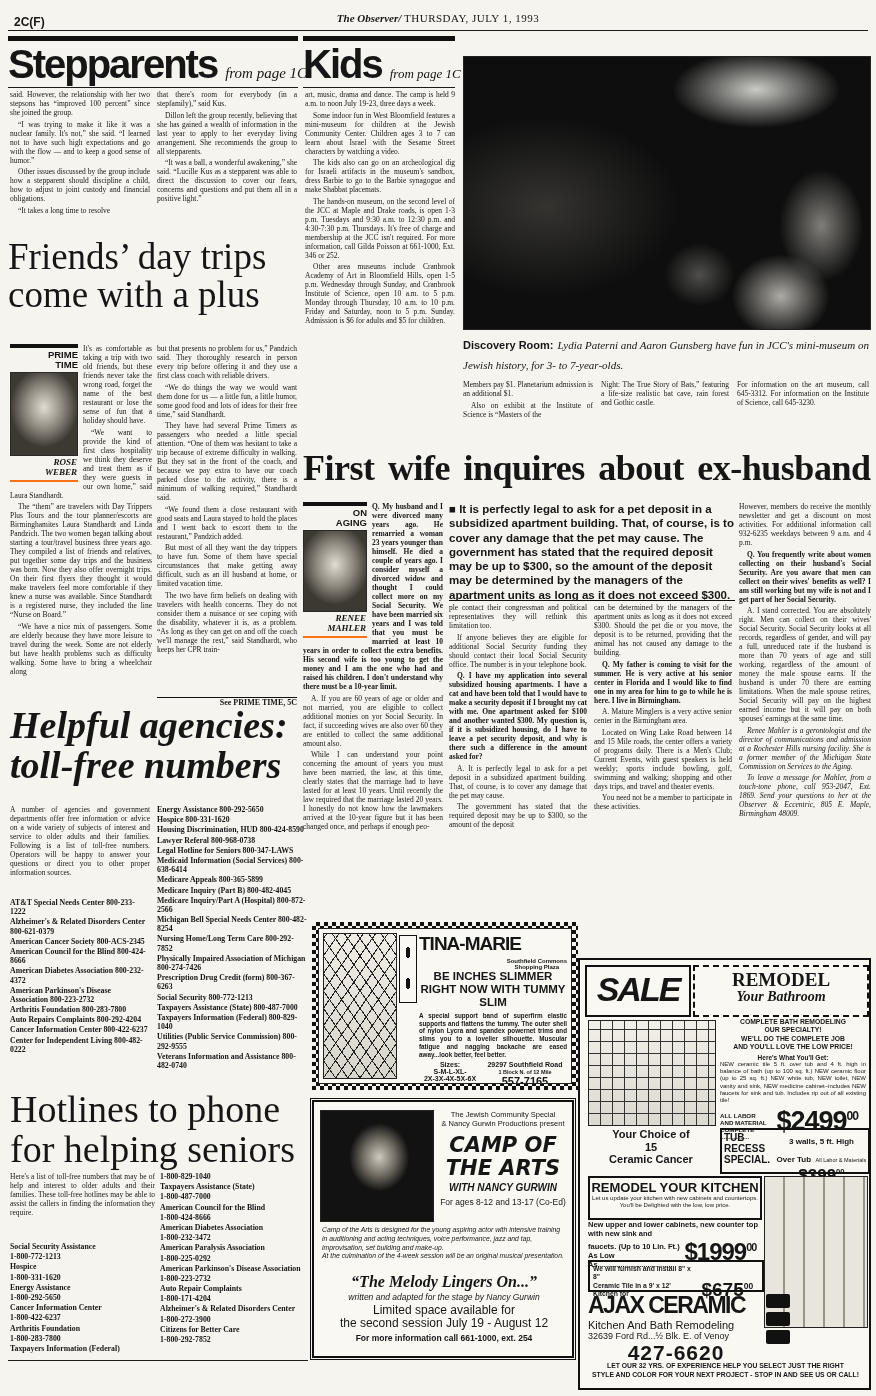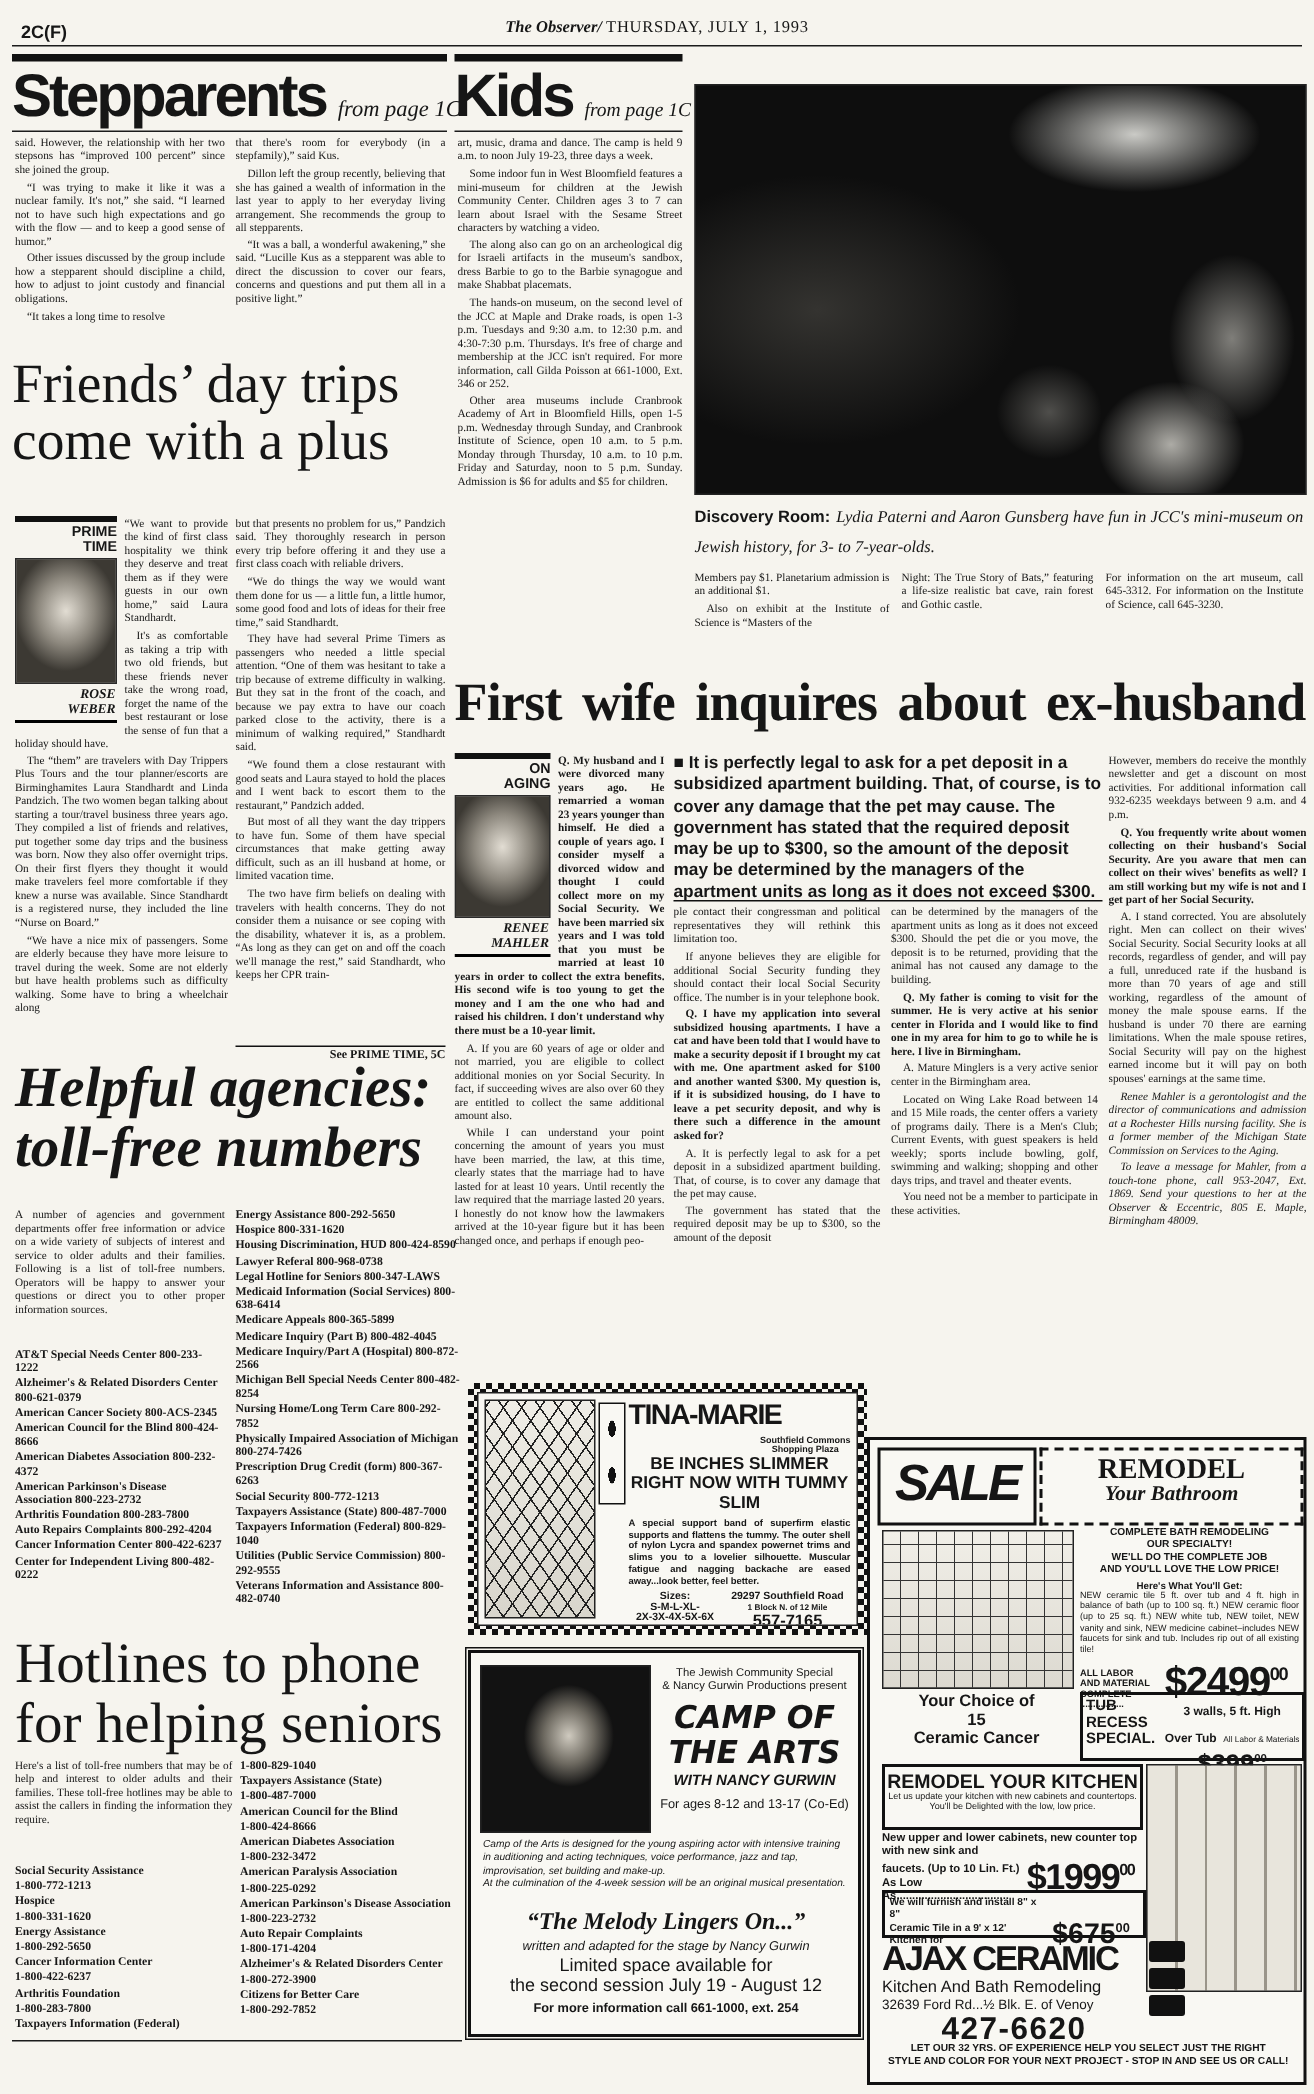--- a/index.html
+++ b/index.html
@@ -15,21 +15,21 @@
   .body-text .para{margin:0 0 2.5px 0;text-indent:8px;}
   .body-text .para:first-child{text-indent:0;}
   .b{font-weight:700;}
   .i{font-style:italic;}
   .kicker{font-family:"Liberation Sans",sans-serif;font-weight:700;font-size:9.5px;line-height:1.05;
           text-align:right;border-top:4px solid #111;padding-top:2px;}
   .mugblock{float:left;margin:0 5px 2px 0;}
   .mug{background:#b4afa6 radial-gradient(ellipse 34px 40px at 50% 42%,#e2ddd3 0%,#8d887e 55%,#3c3933 100%);
        border:1px solid #2a2a2a;margin-top:2px;}
   .byline{font-style:italic;font-weight:700;font-size:9px;text-align:right;line-height:1.1;
-          border-bottom:2px solid #000000;padding:2px 1px 2px 0;}
+          border-bottom:2px solid #f97316;padding:2px 1px 2px 0;}
   .list-bold{font-size:7.8px;line-height:1.18;overflow:hidden;}
   .list-bold > div{font-weight:700;margin-bottom:1px;}
   .pq{font-family:"Liberation Sans",sans-serif;font-weight:700;font-size:11.5px;line-height:1.24;
       border-bottom:1px solid #111;padding-bottom:6px;}
   .see{border-top:1px solid #111;margin-top:3px;padding-top:0;text-align:right;
        font-size:8px;font-weight:700;}
   .photo{background:#0e0e0e;
     background-image:
       radial-gradient(ellipse 120px 55px at 72% 12%,rgba(235,235,230,.85),rgba(235,235,230,0) 70%),
       radial-gradient(ellipse 60px 80px at 88% 62%,rgba(220,218,210,.55),rgba(220,218,210,0) 70%),
@@ -100,21 +100,21 @@
     </div>
   <div class="abs body-text" style="left:157px;top:90px;width:140px;height:142px;">
       <p class="para">that there's room for everybody (in a stepfamily),” said Kus.</p>
       <p class="para">Dillon left the group recently, believing that she has gained a wealth of information in the last year to apply to her everyday living arrangement. She recommends the group to all stepparents.</p>
       <p class="para">“It was a ball, a wonderful awakening,” she said. “Lucille Kus as a stepparent was able to direct the discussion to cover our fears, concerns and questions and put them all in a positive light.”</p>
     </div>
 
   <div class="abs body-text" style="left:305px;top:90px;width:150px;height:356px;">
       <p class="para">art, music, drama and dance. The camp is held 9 a.m. to noon July 19-23, three days a week.</p>
       <p class="para">Some indoor fun in West Bloomfield features a mini-museum for children at the Jewish Community Center. Children ages 3 to 7 can learn about Israel with the Sesame Street characters by watching a video.</p>
-      <p class="para">The along also can go on an archeological dig for Israeli artifacts in the museum's sandbox, dress Barbie to go to the Barbie synagogue and make Shabbat placemats.</p>
+      <p class="para">The kids also can go on an archeological dig for Israeli artifacts in the museum's sandbox, dress Barbie to go to the Barbie synagogue and make Shabbat placemats.</p>
       <p class="para">The hands-on museum, on the second level of the JCC at Maple and Drake roads, is open 1-3 p.m. Tuesdays and 9:30 a.m. to 12:30 p.m. and 4:30-7:30 p.m. Thursdays. It's free of charge and membership at the JCC isn't required. For more information, call Gilda Poisson at 661-1000, Ext. 346 or 252.</p>
       <p class="para">Other area museums include Cranbrook Academy of Art in Bloomfield Hills, open 1-5 p.m. Wednesday through Sunday, and Cranbrook Institute of Science, open 10 a.m. to 5 p.m. Monday through Thursday, 10 a.m. to 10 p.m. Friday and Saturday, noon to 5 p.m. Sunday. Admission is $6 for adults and $5 for children.</p>
     </div>
 
   <div class="abs photo" style="left:463px;top:56px;width:406px;height:272px;"></div>
   <div class="abs" style="left:463px;top:334px;width:406px;line-height:1.25;">
     <span class="caption-label">Discovery Room:</span>
     <span class="caption-text">Lydia Paterni and Aaron Gunsberg have fun in JCC's mini-museum on Jewish history, for 3- to 7-year-olds.</span>
   </div>
   <div class="abs body-text" style="left:463px;top:380px;width:130px;height:70px;">
@@ -139,22 +139,22 @@
         <div>PRIME</div>
         <div>TIME</div>
       </div>
       <div class="mug" style="width:66px;height:82px;"></div>
       <div class="byline">
         <div>ROSE</div>
         <div>WEBER</div>
       </div>
     </div>
     <div>
+        <p class="para">It's as comfortable as taking a trip with two old friends, but these friends never take the wrong road, forget the name of the best restaurant or lose the sense of fun that a holiday should have.</p>
         <p class="para">“We want to provide the kind of first class hospitality we think they deserve and treat them as if they were guests in our own home,” said Laura Standhardt.</p>
-        <p class="para">It's as comfortable as taking a trip with two old friends, but these friends never take the wrong road, forget the name of the best restaurant or lose the sense of fun that a holiday should have.</p>
         <p class="para">The “them” are travelers with Day Trippers Plus Tours and the tour planner/escorts are Birminghamites Laura Standhardt and Linda Pandzich. The two women began talking about starting a tour/travel business three years ago. They compiled a list of friends and relatives, put together some day trips and the business was born. Now they also offer overnight trips. On their first flyers they thought it would make travelers feel more comfortable if they knew a nurse was available. Since Standhardt is a registered nurse, they included the line “Nurse on Board.”</p>
         <p class="para">“We have a nice mix of passengers. Some are elderly because they have more leisure to travel during the week. Some are not elderly but have health problems such as difficulty walking. Some have to bring a wheelchair along</p>
       </div>
   </div>
 
   <div class="abs" style="left:157px;top:344px;width:140px;">
     <div class="body-text" style="height:350px;">
         <p class="para">but that presents no problem for us,” Pandzich said. They thoroughly research in person every trip before offering it and they use a first class coach with reliable drivers.</p>
         <p class="para">“We do things the way we would want them done for us — a little fun, a little humor, some good food and lots of ideas for their free time,” said Standhardt.</p>
         <p class="para">They have had several Prime Timers as passengers who needed a little special attention. “One of them was hesitant to take a trip because of extreme difficulty in walking. But they sat in the front of the coach, and because we pay extra to have our coach parked close to the activity, there is a minimum of walking required,” Standhardt said.</p>

